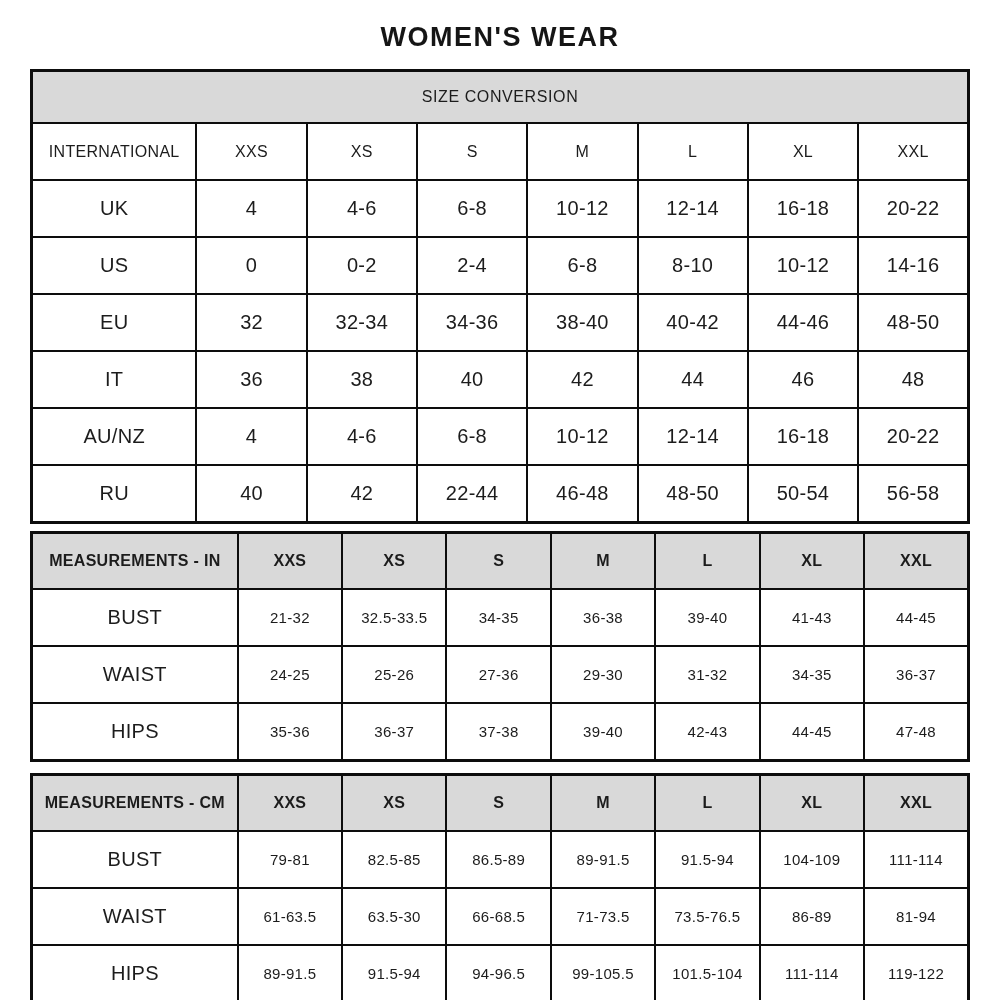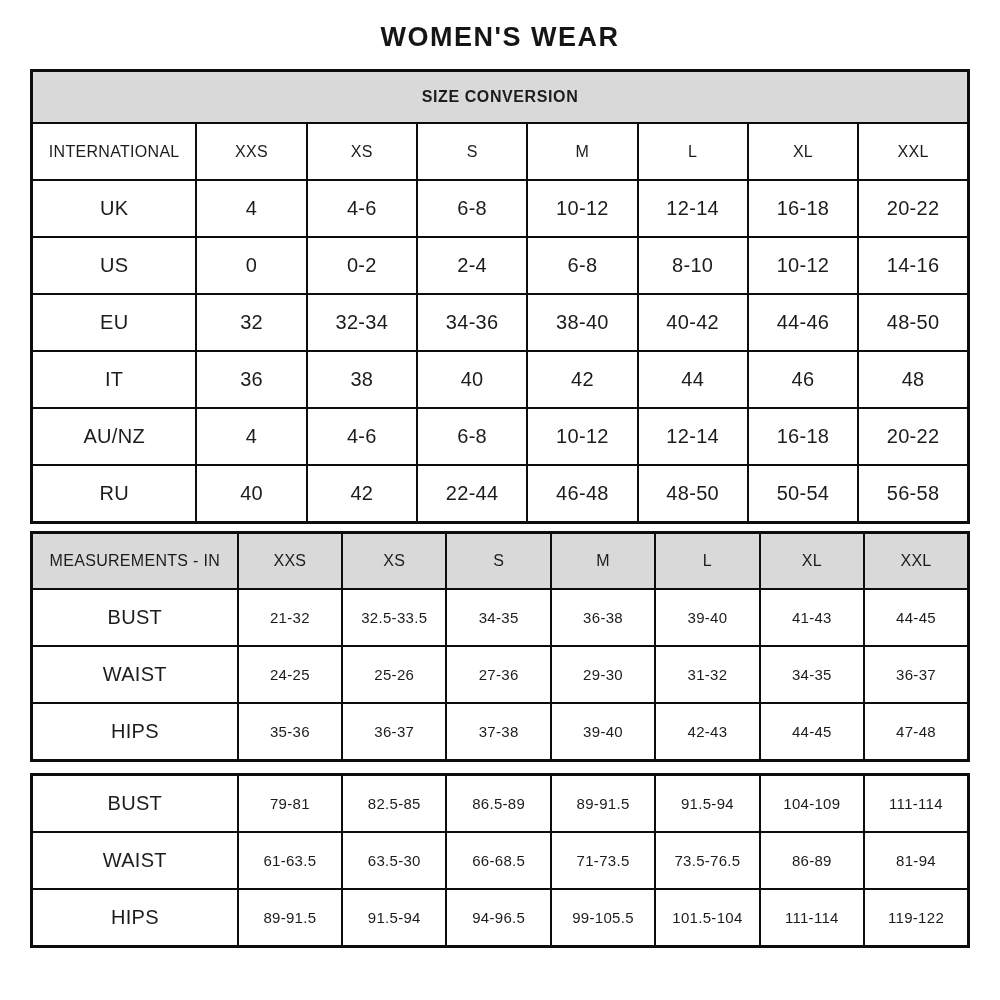--- a/index.html
+++ b/index.html
@@ -30,40 +30,40 @@
     vertical-align:middle;
     padding:0 4px;
     background:#ffffff;
     font-weight:normal;
     color:#1c1c1c;
     letter-spacing:0.3px;
   }
   
   table.conv th.title-bar{
     background:#d9d9d9;
-    font-weight:700;
+    font-weight:400;
     font-size:16px;
     height:50px;
     letter-spacing:0.6px;
   }
   table.conv tr.header-row th{
     height:55px;
     font-size:16px;
   }
   table.conv tr.data-row th,
   table.conv tr.data-row td{
     height:55px;
     font-size:20px;
   }
   
   table.meas{margin-top:7px;}
   table.meas.cm{margin-top:11px;}
   table.meas tr.header-row th{
     background:#d9d9d9;
-    font-weight:400;
+    font-weight:700;
     font-size:16px;
     height:54px;
   }
   table.meas tr.data-row th{
     height:55px;
     font-size:20px;
   }
   table.meas tr.data-row td{
     height:55px;
     font-size:15px;
@@ -223,20 +223,30 @@
       <col style="width:22%">
       <col style="width:11.14%">
         <col style="width:11.14%">
         <col style="width:11.14%">
       <col style="width:11.14%">
         <col style="width:11.14%">
         <col style="width:11.14%">
         <col style="width:11.14%">
     </colgroup>
     <tbody>
+        <tr class="header-row">
+          <th class="label-col">MEASUREMENTS - CM</th>
+          <th>XXS</th>
+          <th>XS</th>
+          <th>S</th>
+          <th>M</th>
+          <th>L</th>
+          <th>XL</th>
+          <th>XXL</th>
+        </tr>
         <tr class="data-row">
           <th>BUST</th>
           <td>79-81</td>
           <td>82.5-85</td>
           <td>86.5-89</td>
           <td>89-91.5</td>
           <td>91.5-94</td>
           <td>104-109</td>
           <td>111-114</td>
         </tr>

